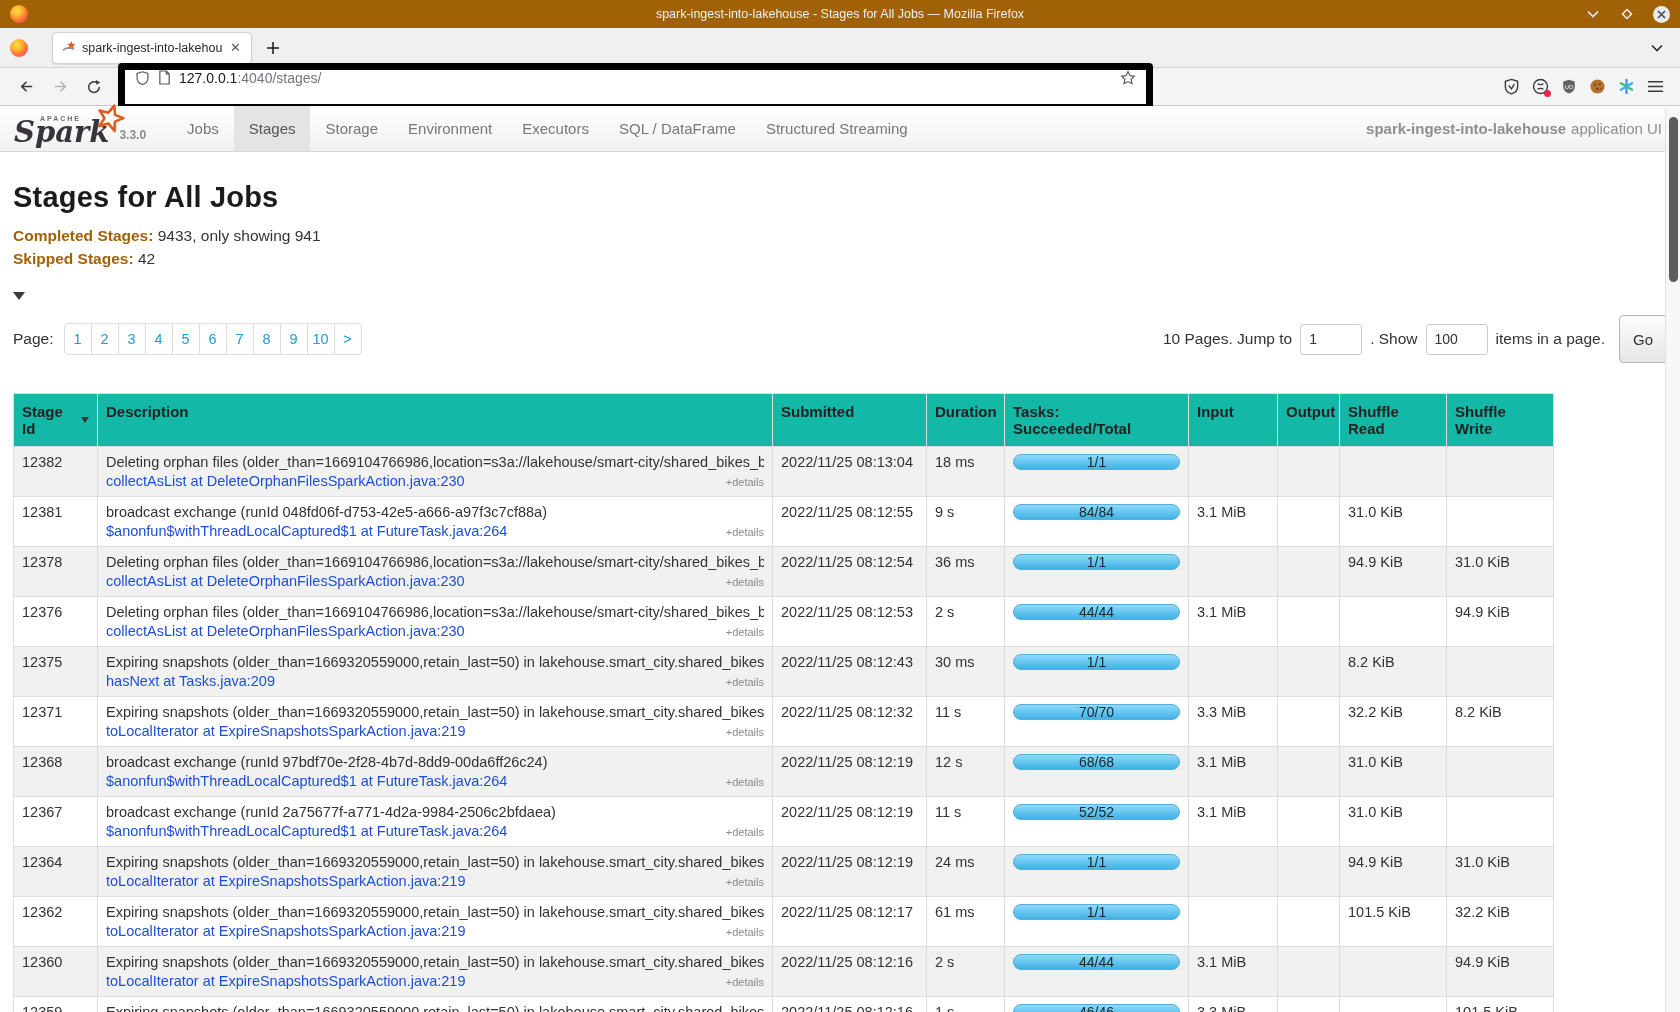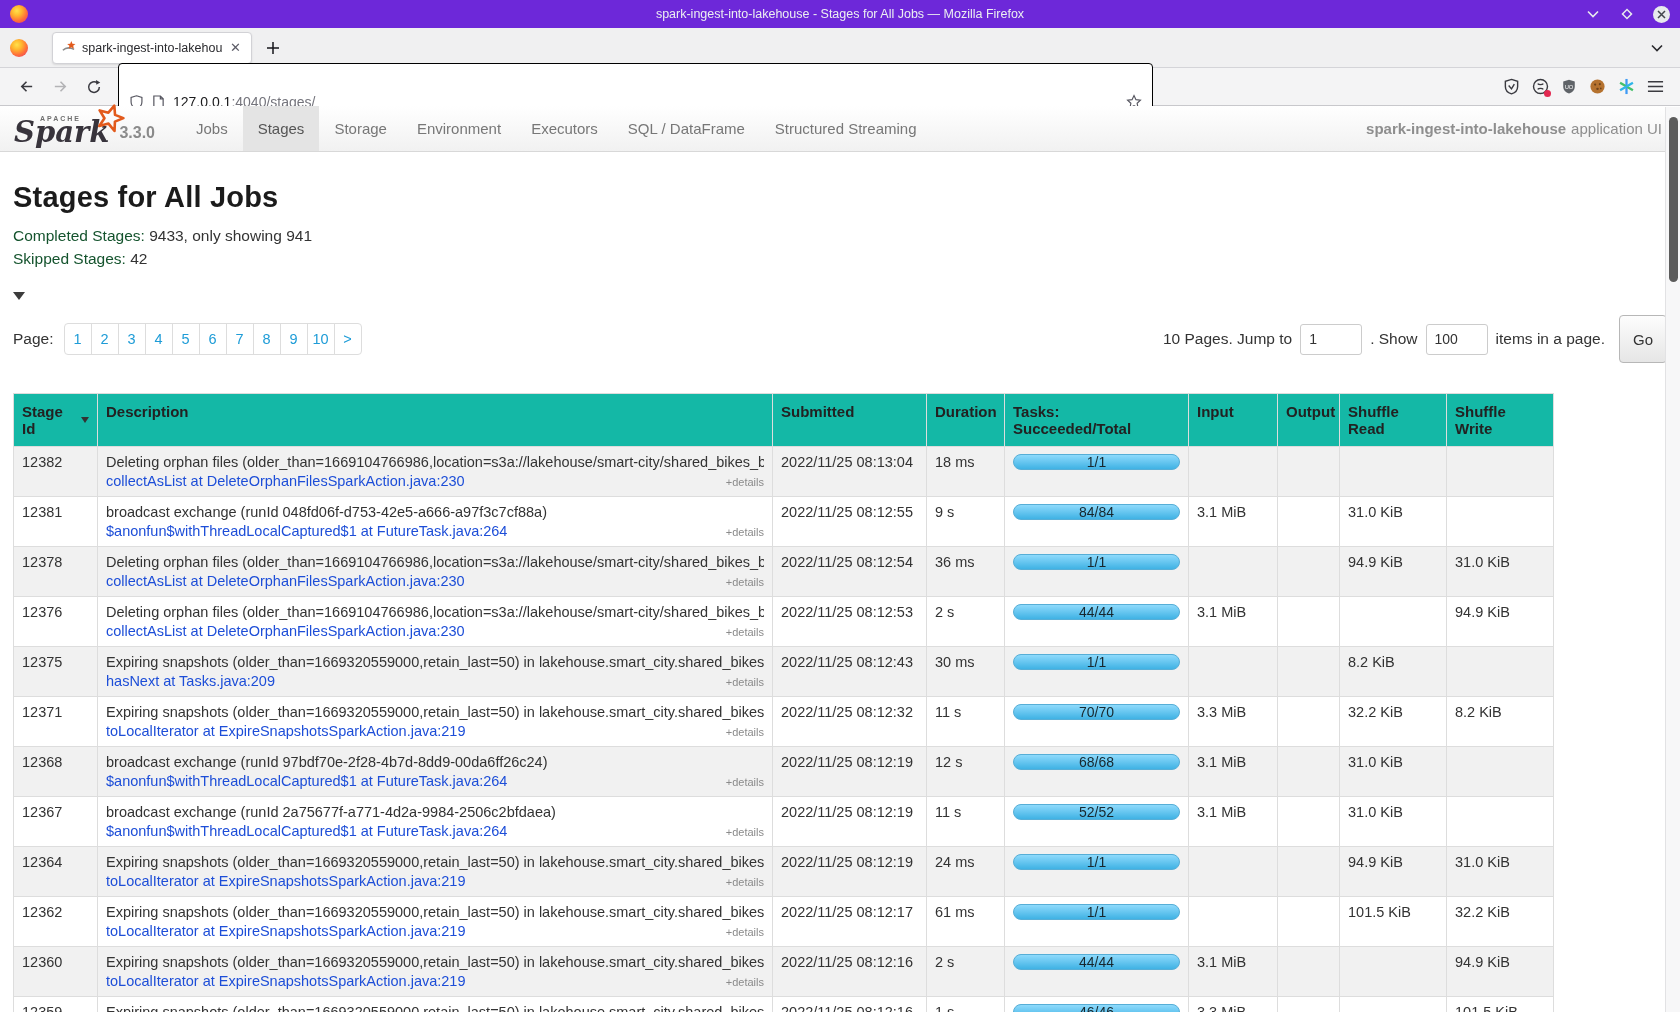--- a/index.html
+++ b/index.html
@@ -1,20 +1,20 @@
 <!DOCTYPE html>
 <html><head>
 <meta charset="utf-8">
 <style>
   * { margin:0; padding:0; box-sizing:border-box; }
   html,body { width:1680px; height:1012px; overflow:hidden; background:#fff;
               font-family:"Liberation Sans", sans-serif; }
 
   
-  .titlebar { height:28px; background:#6d28d9; display:flex; align-items:center;
+  .titlebar { height:28px; background:#a16207; display:flex; align-items:center;
               padding:0 10px; position:relative; }
   .titlebar-title { position:absolute; left:0; right:0; text-align:center;
                     color:#eceff1; font-size:12.5px; pointer-events:none; }
   .ff-logo { width:18px; height:18px; border-radius:50%; flex:0 0 18px;
              background: radial-gradient(circle at 38% 32%, #ffe14d 0%, #ffb62e 30%, #ff7139 60%, #e3306e 100%); }
   .win-controls { margin-left:auto; display:flex; gap:16px; align-items:center; z-index:2; }
   .win-btn { display:flex; align-items:center; justify-content:center; width:18px; height:18px; }
   .win-close-circle { width:17px; height:17px; border-radius:50%; background:#e8eaed;
                       display:flex; align-items:center; justify-content:center; }
 
@@ -24,51 +24,51 @@
          box-shadow:0 1px 2px rgba(0,0,0,.10); display:flex; align-items:center; gap:6px;
          padding:0 8px; margin-left:24px; }
   .tab-title { flex:1; font-size:12.5px; color:#2a2a2e; white-space:nowrap; overflow:hidden; }
   .tab-close { color:#5b5b66; font-size:13px; line-height:1; padding:2px; }
   .newtab-btn { margin-left:14px; display:flex; align-items:center; }
   .alltabs-btn { margin-left:auto; display:flex; align-items:center; padding-right:6px; }
 
   .toolbar { height:38px; background:#f4f4f5; border-bottom:1px solid #c8c8cc;
              display:flex; align-items:center; padding:0 12px; gap:6px; }
   .nav-icon { display:flex; align-items:center; justify-content:center; width:28px; height:28px; }
-  .urlbar { flex:0 0 1035px; height:48px; background:#fff; border:1px solid #000000; border-radius:4px;
-            display:flex; align-items:flex-end; padding:0 10px; gap:8px; margin-left:4px; }
+  .urlbar { flex:0 0 1035px; height:48px; background:#fff; border:7px solid #000000; border-radius:4px;
+            display:flex; align-items:flex-start; padding:0 10px; gap:8px; margin-left:4px; }
   .url-text { font-size:14px; flex:1; white-space:nowrap; overflow:hidden; }
   .url-host { color:#1b1b1d; }
   .url-path { color:#74747c; }
   .ext-group { display:flex; align-items:center; gap:12px; margin-left:auto; padding-right:4px; }
 
   
   .spark-nav { height:46px; background:linear-gradient(#ffffff,#f1f1f1);
                border-bottom:1px solid #d8d8d8; display:flex; align-items:stretch;
                padding-left:14px; position:relative; }
   .spark-logo { display:flex; align-items:flex-end; padding:2px 26px 4px 0; }
   .logo-mark { position:relative; padding-top:8px; }
   .apache-word { position:absolute; top:5px; left:26px; font-size:7px; letter-spacing:2px;
                  color:#6f6f6f; font-weight:bold; }
   .spark-word { font-family:"DejaVu Serif", serif; font-style:italic; font-weight:bold;
                 font-size:29px; line-height:1; color:#38343c; }
   .spark-star { position:absolute; top:-6px; right:-16px; }
-  .spark-version { font-size:16px; font-weight:bold; color:#8a8a8a; margin:0 0 5px 10px; }
+  .spark-version { font-size:12px; font-weight:bold; color:#8a8a8a; margin:0 0 5px 10px; }
   .nav-items { display:flex; align-items:stretch; }
   .nav-item { display:flex; align-items:center; padding:0 15px; font-size:15px; color:#777; cursor:pointer; }
   .nav-item.active { background:#e4e4e4; color:#555; }
   .app-ui-label { position:absolute; right:18px; top:0; height:100%; display:flex; align-items:center;
                   font-size:15px; color:#8e8e8e; }
   .app-ui-label b { color:#8e8e8e; margin-right:5px; }
 
   
   .content { padding:0 13px; }
   .page-title { font-size:29px; font-weight:bold; color:#1b1b1b; margin:29px 0 13px; letter-spacing:.2px; }
   .stat-line { font-size:15.5px; color:#333; margin-bottom:5px; }
-  .stat-label { color:#14532d; font-weight:normal; }
+  .stat-label { color:#a16207; font-weight:bold; }
   .section-header { display:flex; align-items:center; gap:9px; margin:24px 0 15px; cursor:pointer; }
   .section-header-text { color:#1389c7; font-size:21px; font-weight:bold; }
   .caret-down { width:0; height:0; border-left:6px solid transparent; border-right:6px solid transparent;
                 border-top:8px solid #3c3c3c; }
 
   .pager-row { display:flex; align-items:center; justify-content:space-between; margin-bottom:30px; }
   .pager-left { display:flex; align-items:center; gap:10px; }
   .pager-label { font-size:15.5px; color:#333; }
   .page-group { display:flex; }
   .page-btn { min-width:28px; height:32px; display:flex; align-items:center; justify-content:center;

